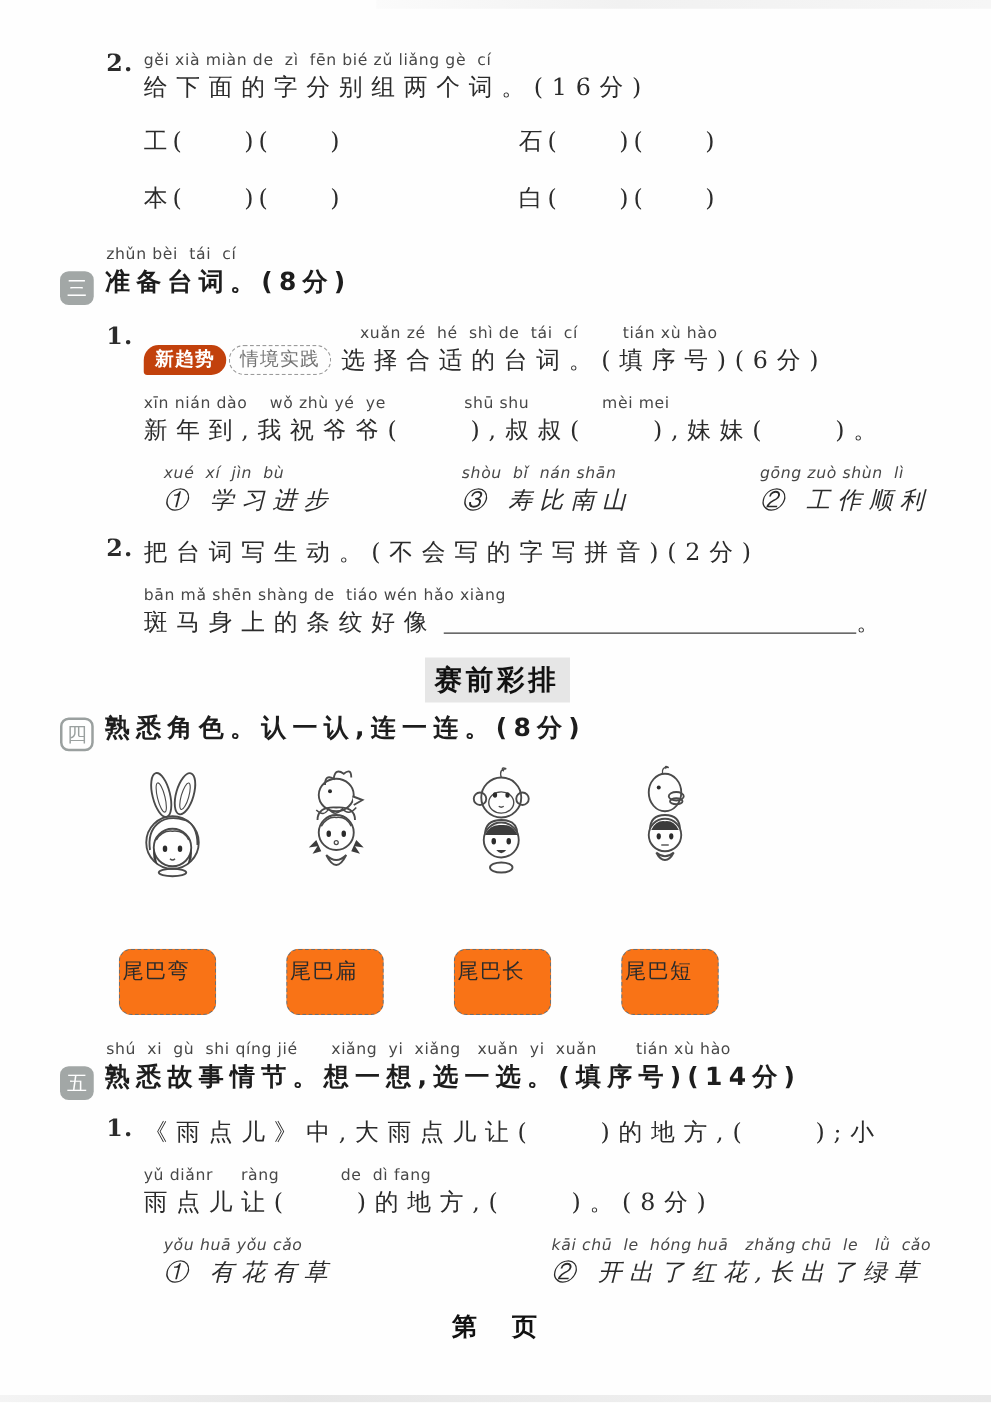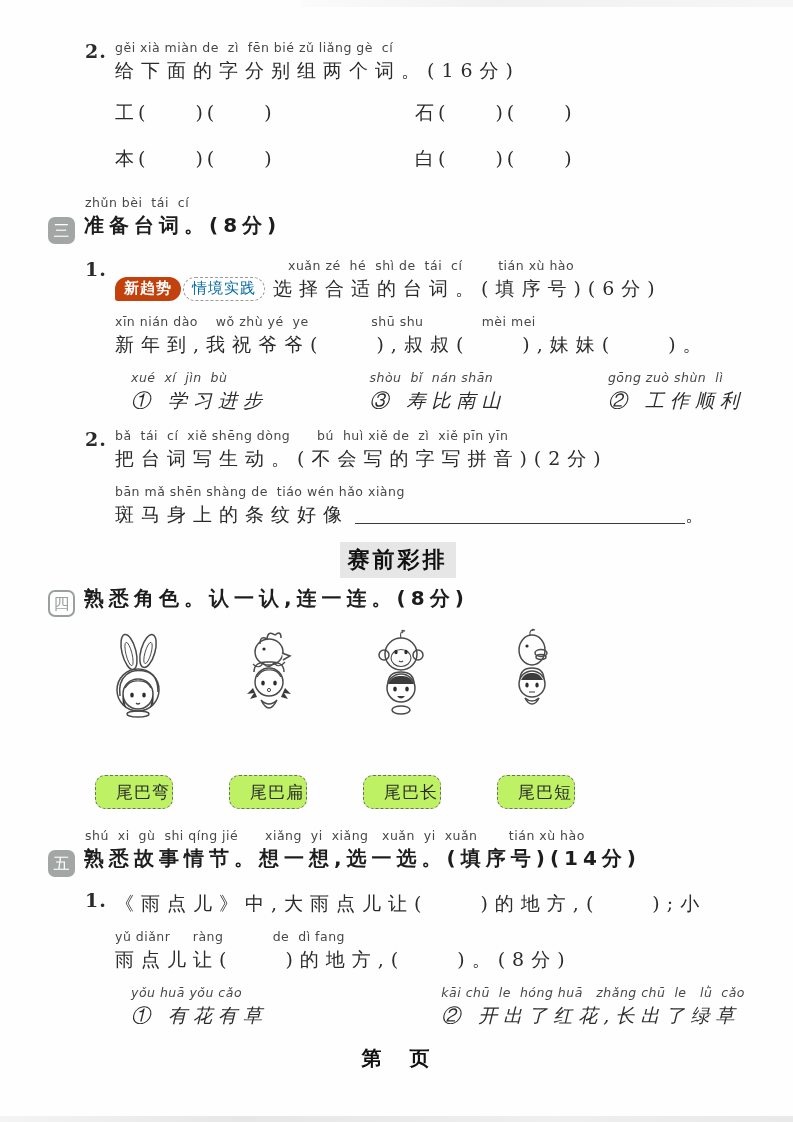--- a/index.html
+++ b/index.html
@@ -58,21 +58,21 @@
     background:#c2410c;color:#ffffff;
     font-size:15px;letter-spacing:1px;
     padding:2px 9px 3px 9px;
     border-radius:13px 13px 13px 3px;
     font-weight:bold;
     vertical-align:2px;
     font-family:"DejaVu Sans","Liberation Sans",sans-serif;
   }
   .tag-ctx{
     display:inline-block;
-    border:1.5px dashed #9b9b9b;color:#0369a1;
+    border:1.5px dashed #9b9b9b;color:#737373;
     font-size:15px;letter-spacing:1px;
     padding:1px 8px 2px 8px;
     border-radius:12px;
     vertical-align:2px;
     margin-left:2px;margin-right:8px;
   }
   .word-rows{margin:16px 0 0 30px;}
   .word-row{display:flex;margin-bottom:20px;}
   .word-cell{width:300px;font-size:19px;letter-spacing:4px;white-space:pre;}
   .word-cell.right{width:auto;}
@@ -101,25 +101,25 @@
   }
   .kid{width:85px;text-align:center;}
   .labels-row{
     display:flex;justify-content:space-between;
     width:480px;margin:30px 0 0 10px;
   }
   .tail-label{
     width:78px;box-sizing:border-box;
     border:1.6px dashed #6f6f6f;
     border-radius:10px;
-    text-align:right;
+    text-align:left;
     font-size:17px;
     letter-spacing:1px;
-    padding:5px 2px 4px 2px;
-    background:#bef264;
+    padding:5px 2px 23px 2px;
+    background:#f97316;
   }
   .opts-row{display:flex;justify-content:space-between;margin-left:46px;margin-right:10px;font-style:italic;}
   .opt .kai{letter-spacing:6px;} .mt12{margin-top:12px;} .mt14{margin-top:14px;} .mt16{margin-top:16px;}
   .footer{
     text-align:center;
     font-weight:bold;
     font-size:20px;
     letter-spacing:4px;
     margin:16px 0 0 -45px;
     font-family:"DejaVu Sans","Liberation Sans",sans-serif;
@@ -184,21 +184,20 @@
         <span class="pinyin" style="display:block;">shòu  bǐ  nán shān</span>
         <span class="kai">③ 寿比南山</span>
       </div>
       <div class="opt">
         <span class="pinyin" style="display:block;">gōng zuò shùn  lì</span>
         <span class="kai">② 工作顺利</span>
       </div>
     </div>
 
     <div class="qline mt14">
-      <span class="pinyin" style="display:block;">bǎ  tái  cí  xiě shēng dòng      bú  huì xiě de  zì  xiě pīn yīn</span>
       <span class="num">2.</span>
       <span class="kai">把台词写生动。(不会写的字写拼音)(2分)</span>
     </div>
 
     <div class="qline mt12">
       <span class="pinyin" style="display:block;">bān mǎ shēn shàng de  tiáo wén hǎo xiàng</span>
       <span class="kai">斑马身上的条纹好像</span><span class="blank-line"></span><span class="kai">。</span>
     </div>
   </div>
 

